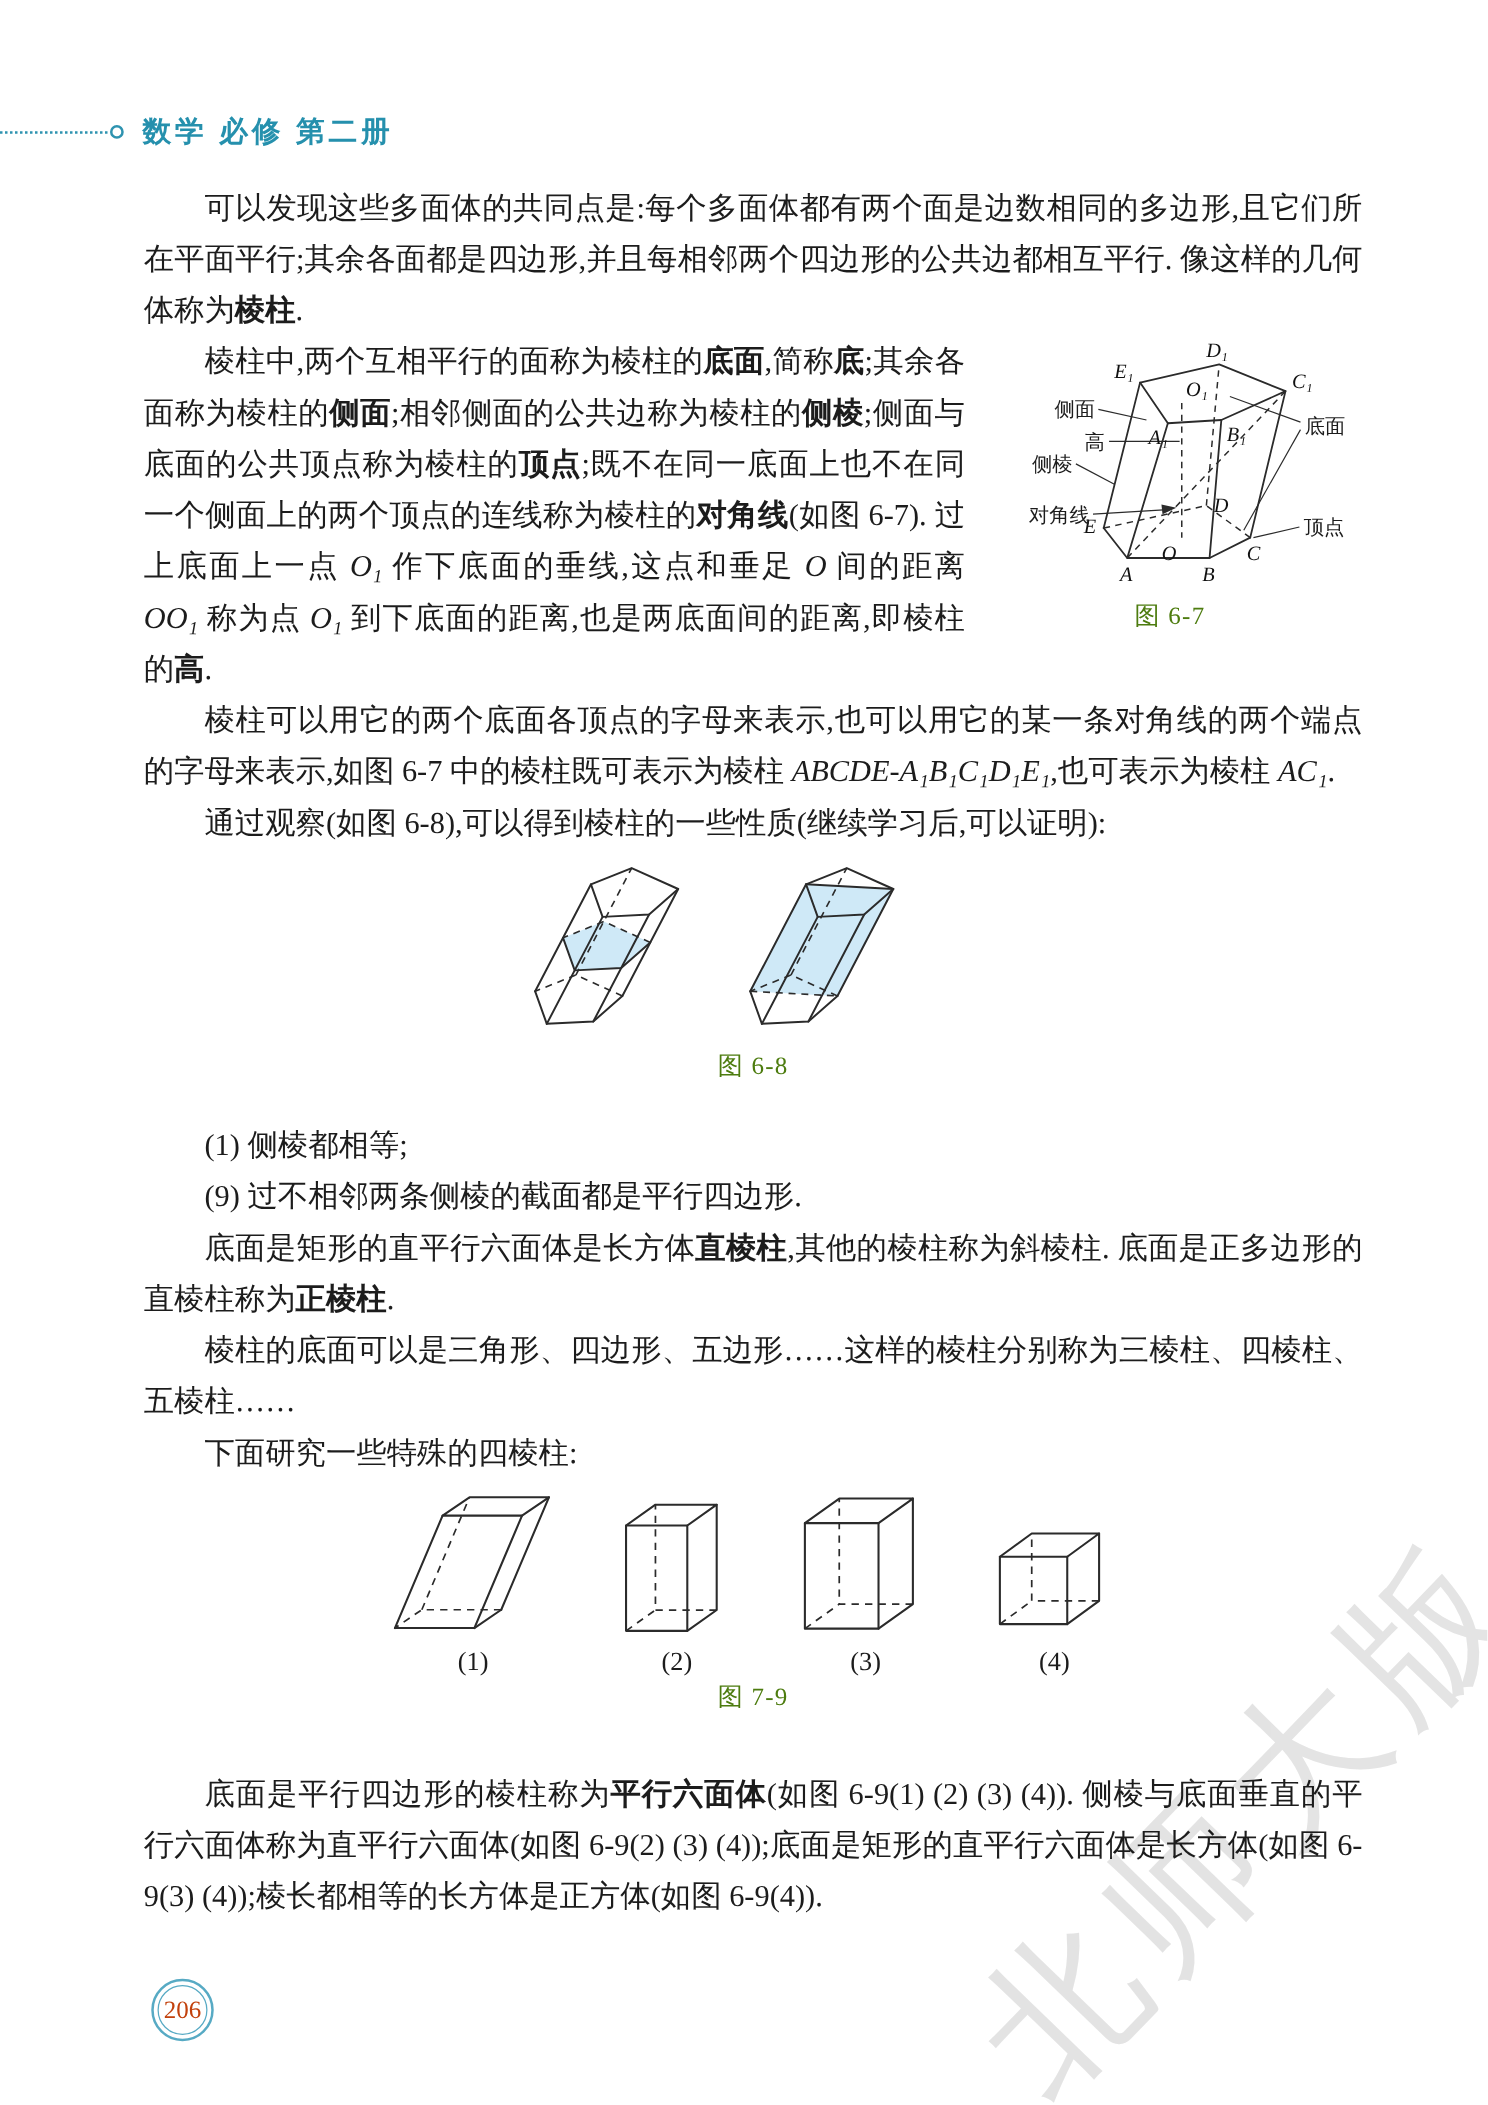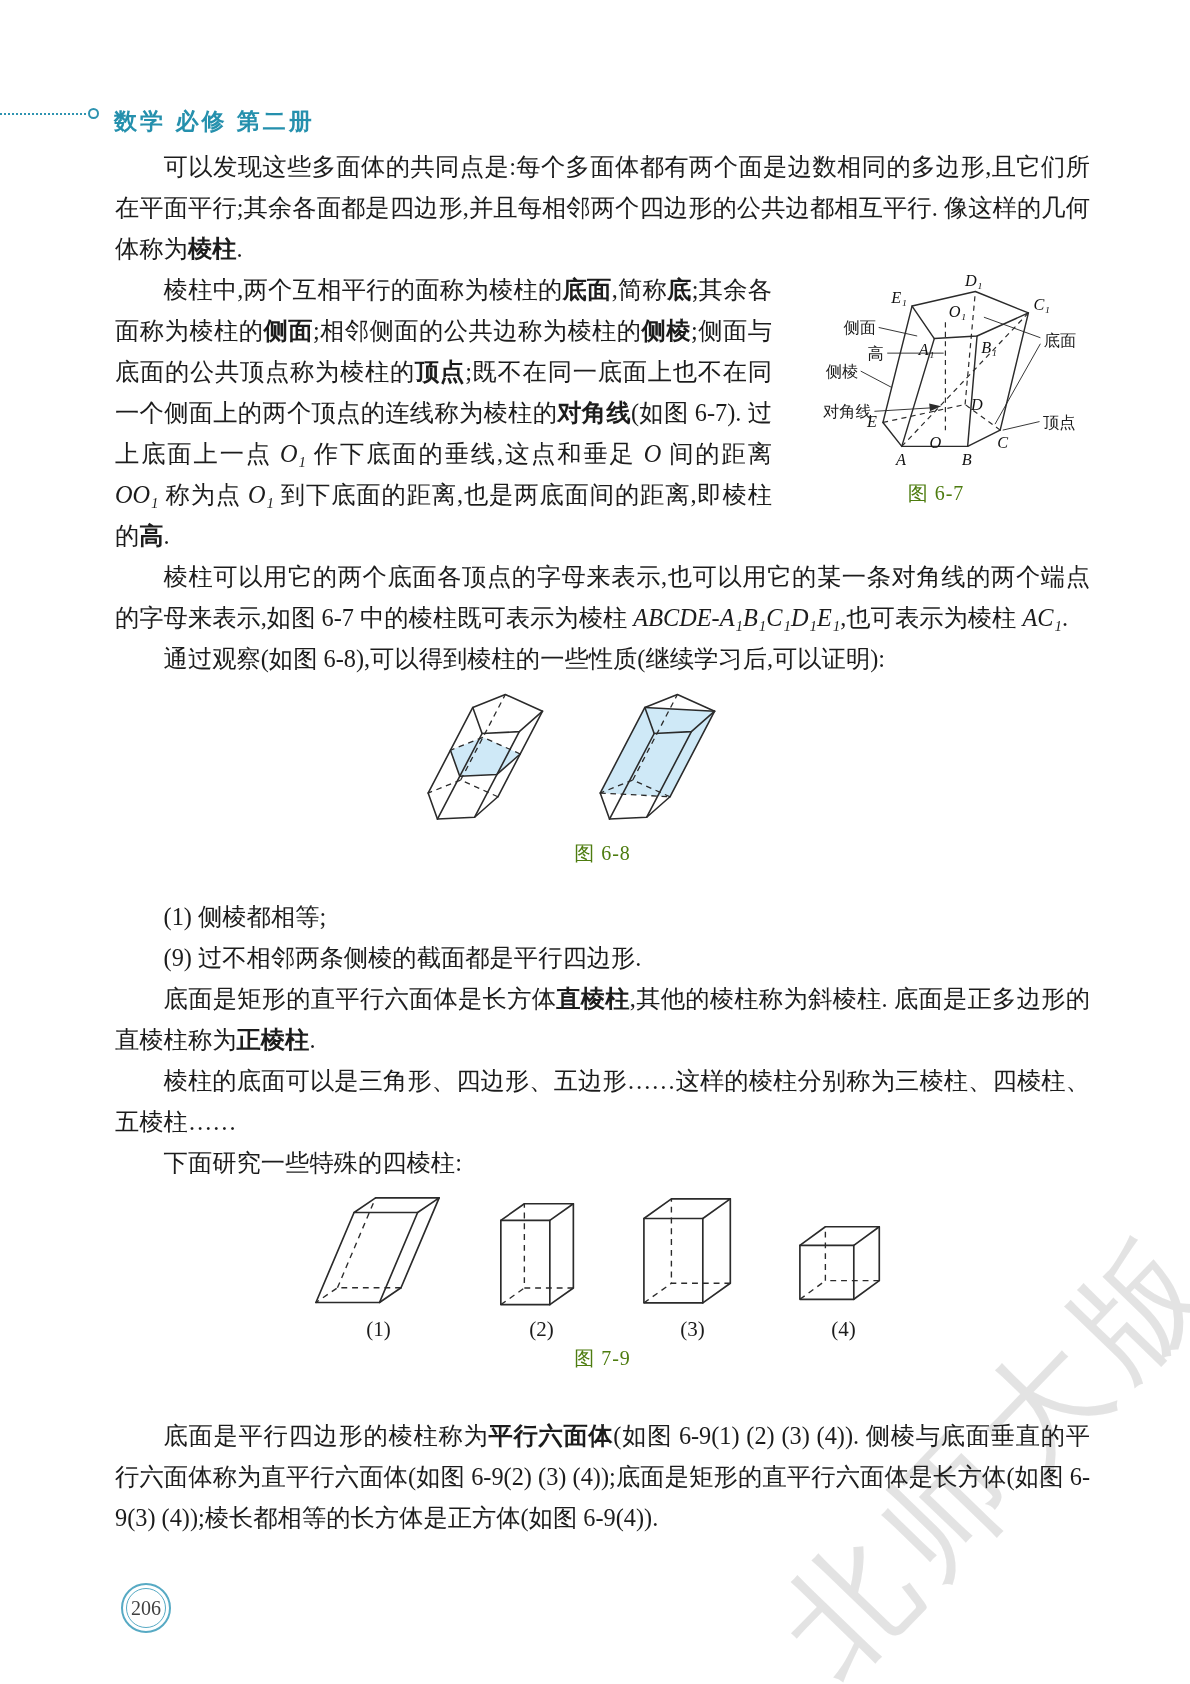--- a/index.html
+++ b/index.html
@@ -3,21 +3,21 @@
 <meta charset="utf-8">
 <style>
   html,body{margin:0;padding:0;background:#ffffff;}
   .page{position:relative;width:1190px;height:1684px;background:#fff;overflow:hidden;
         font-family:"Liberation Serif","DejaVu Serif",serif;color:#1c1c1c;}
   
   .book-header{position:absolute;top:90px;left:0;display:flex;align-items:center;z-index:2;}
   .hdr-rule{width:86px;height:0;border-top:2px dotted #2e93b0;}
   .hdr-ring{width:7px;height:7px;border:2px solid #2e93b0;border-radius:50%;margin-left:2px;background:#fff;}
   .book-title{font-family:"Liberation Sans","DejaVu Sans",sans-serif;font-weight:bold;color:#2590ad;
-              font-size:23px;margin:16px 0 0 15px;letter-spacing:3px;}
+              font-size:23px;margin:0 0 0 15px;letter-spacing:3px;}
   
   .content{position:absolute;left:115px;top:146px;width:975px;z-index:1;
            font-size:24.3px;line-height:41px;text-align:justify;}
   .para{margin:0;text-indent:2em;}
   .term{font-family:"Liberation Sans","DejaVu Sans",sans-serif;font-weight:700;}
   .mi{font-style:italic;}
   
   .fig-right{float:right;width:308px;margin:2px 0 4px 10px;text-align:center;text-indent:0;}
   .figcap{color:#4d7c0f;font-size:20px;line-height:26px;text-indent:0;margin-top:4px;text-align:center;letter-spacing:1px;}
   .fig-center{margin:8px 0 30px 0;text-align:center;text-indent:0;}
@@ -33,21 +33,21 @@
   .vtx{font-size:19px;font-style:italic;fill:#111;font-family:"Liberation Serif","DejaVu Serif",serif;}
   .cl{font-size:19px;fill:#1c1c1c;font-family:"Liberation Serif","DejaVu Serif",serif;}
   
   .watermark{position:absolute;left:690px;top:1370px;width:620px;text-align:center;
              transform:rotate(-46deg);font-size:125px;letter-spacing:14px;color:#c9c9c9;
              opacity:.5;z-index:0;white-space:nowrap;}
   .page-badge{position:absolute;left:121px;top:1583px;width:46px;height:46px;border:2px solid #57aac4;
               border-radius:50%;display:flex;align-items:center;justify-content:center;z-index:2;background:#fff;}
   .page-badge .inner{width:38px;height:38px;border:1.5px solid #57aac4;border-radius:50%;
               display:flex;align-items:center;justify-content:center;}
-  .page-badge span{font-size:20px;color:#404040;}
+  .page-badge span{font-size:20px;color:#c2410c;}
 </style>
 </head>
 <body>
 
 <div class="page">
 
   <div class="watermark">北师大版</div>
 
   <header class="book-header">
     <span class="hdr-rule"></span>

